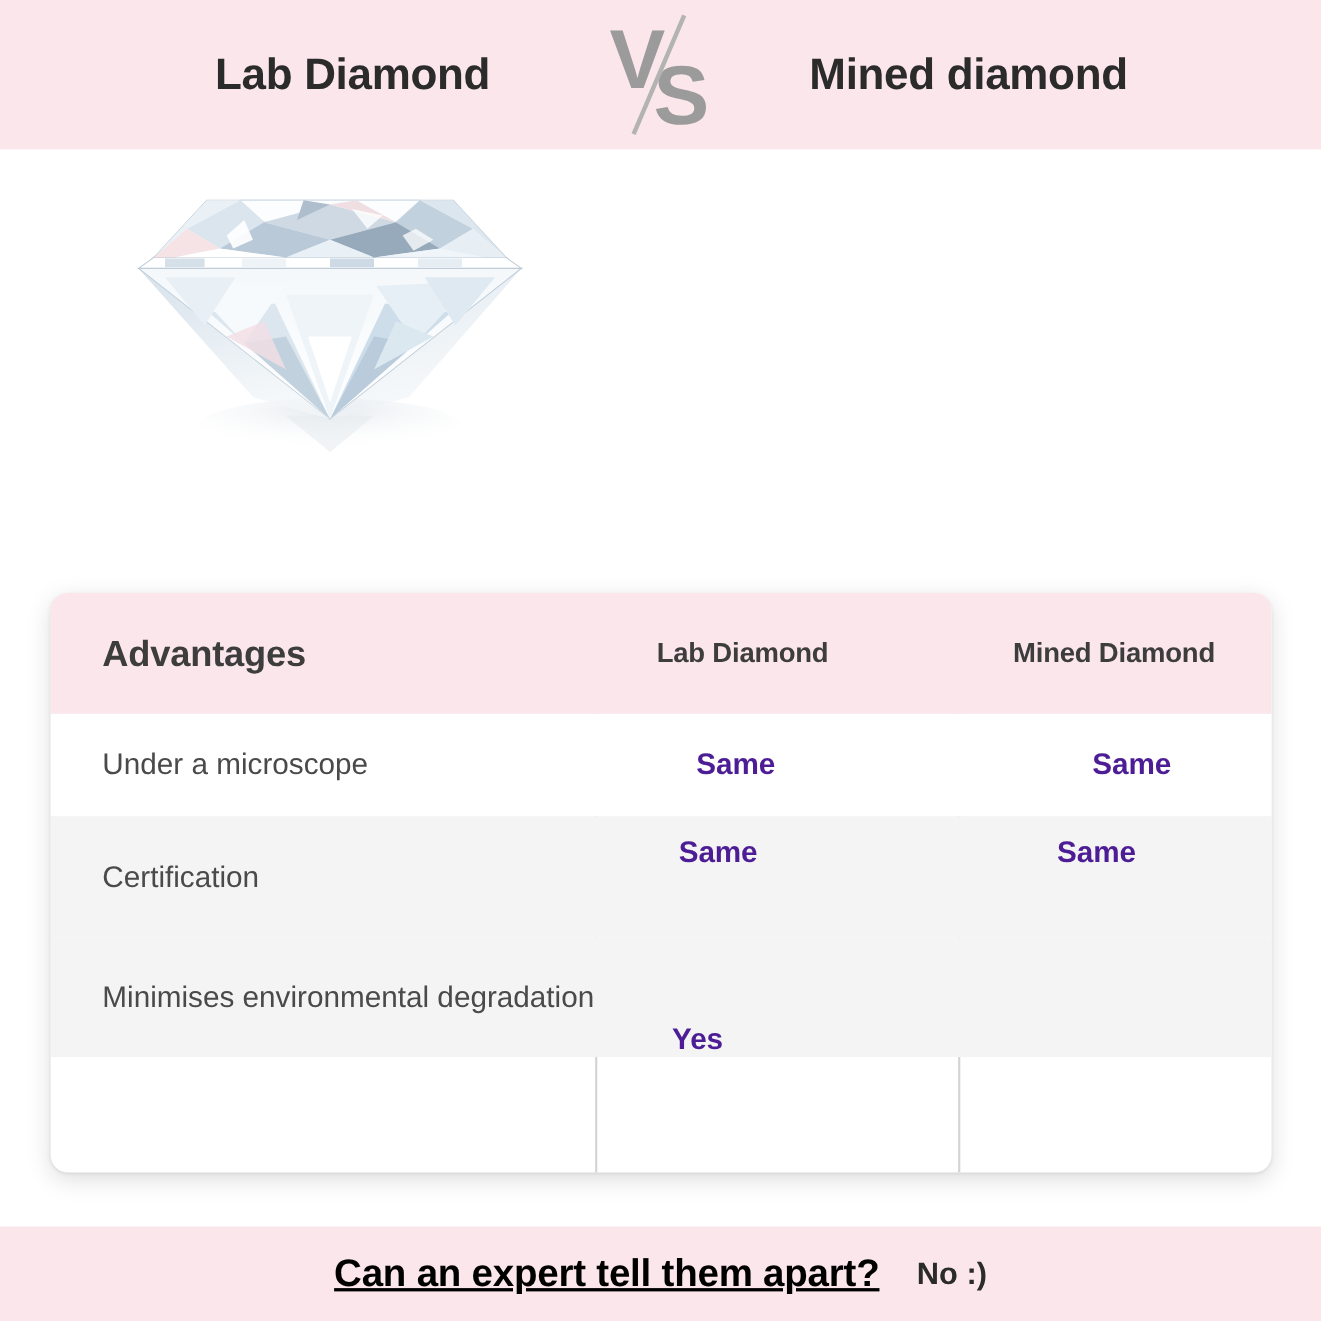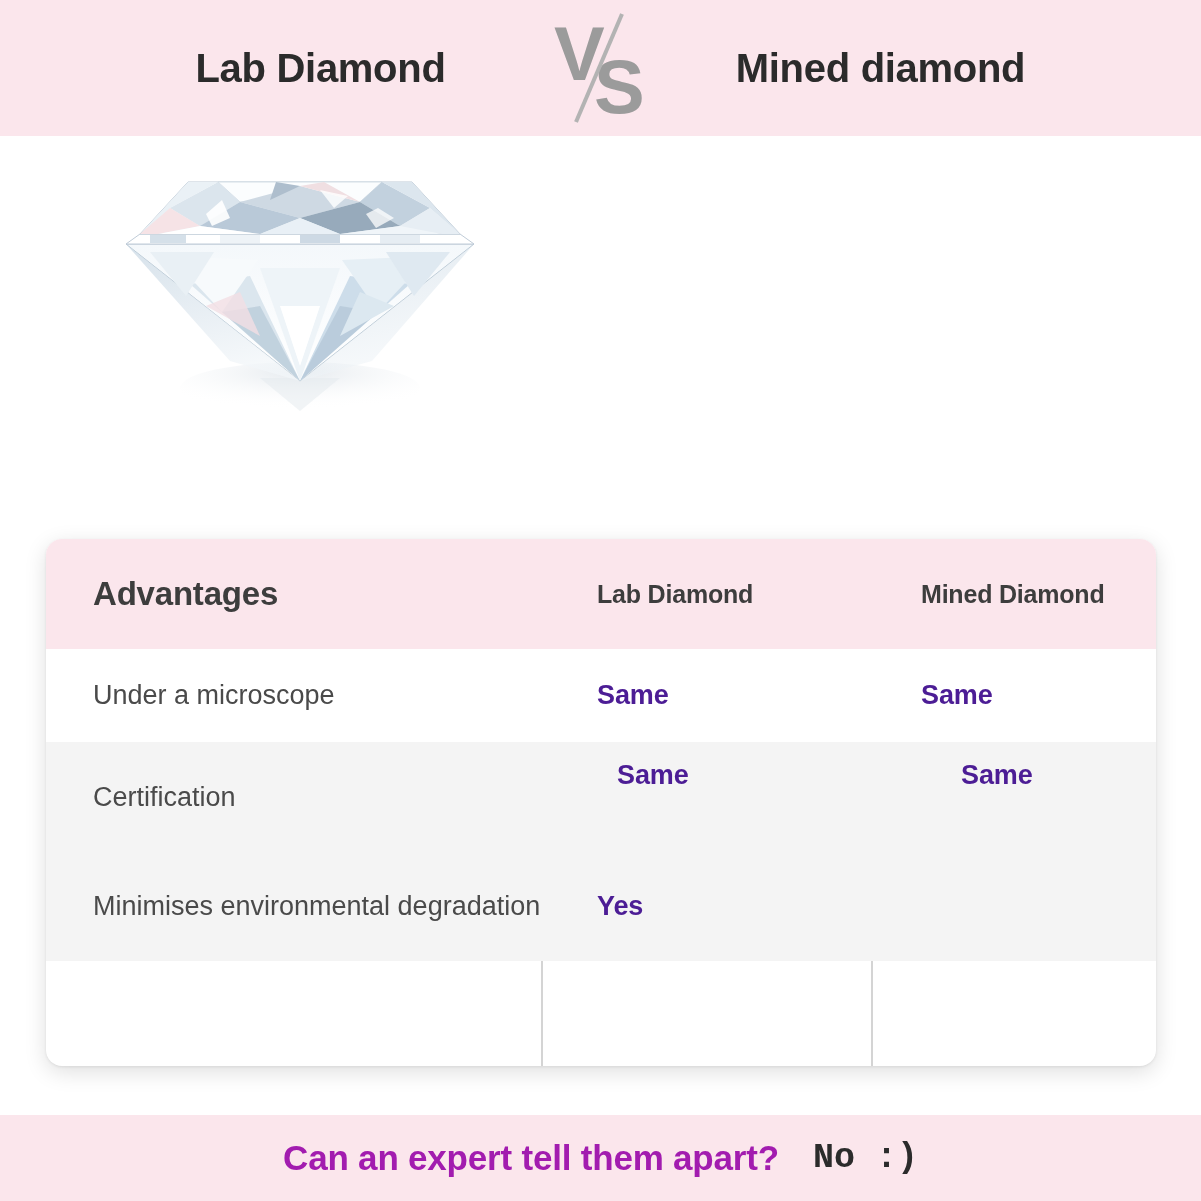--- a/index.html
+++ b/index.html
@@ -124,65 +124,65 @@
     line-height: 1.42;
   }
   .val {
     font-size: 27px;
     font-weight: bold;
     letter-spacing: -0.1px;
   }
   .val-green { color: #4c1d95; }
   .val-red   { color: #EC1C24; }
 
-  .r1 { height: 93px; }
+  .r1 { height: 93px; gap: 36px; }
   .r2 { height: 110px; gap: 20px; }
   .r3 { height: 105px; }
-  .r4 { height: 109px; }
+  .r4 { height: 109px; gap: 14px; }
 
   
   .divider {
     position: absolute;
     width: 2px;
     background: #d4d4d4;
     top: 31px;
     height: 496px;
   }
   .div-1 { left: 495px; }
   .div-2 { left: 825px; }
 
   
   .r2 .c-lab, .r2 .c-mined { align-items: flex-start; padding-top: 18px; }
-  .r4 .c-lab, .r4 .c-mined { align-items: center; }
+  .r4 .c-lab, .r4 .c-mined { align-items: flex-end; }
 
   
   .bottom-banner {
     position: absolute;
     left: 0; top: 1115px;
     width: 1201px;
     height: 86px;
     background: #FBE6EC;
     display: flex;
     align-items: center;
     justify-content: center;
   }
   .bottom-q {
     font-size: 35px;
     font-weight: bold;
-    color: #a21caf;
+    color: #000000;
     letter-spacing: -0.2px;
     white-space: nowrap;
+    text-decoration: underline;
   }
   .bottom-a {
-    font-size: 35px;
+    font-size: 28px;
     font-weight: bold;
     color: #2b2b2b;
     margin-left: 34px;
     white-space: nowrap;
-    font-family: Liberation Mono, monospace;
   }
 </style>
 </head>
 <body>
 
 <div class="top-banner">
   <div class="banner-inner">
     <div class="title-left">Lab Diamond</div>
 
     <div class="vs-wrap">

